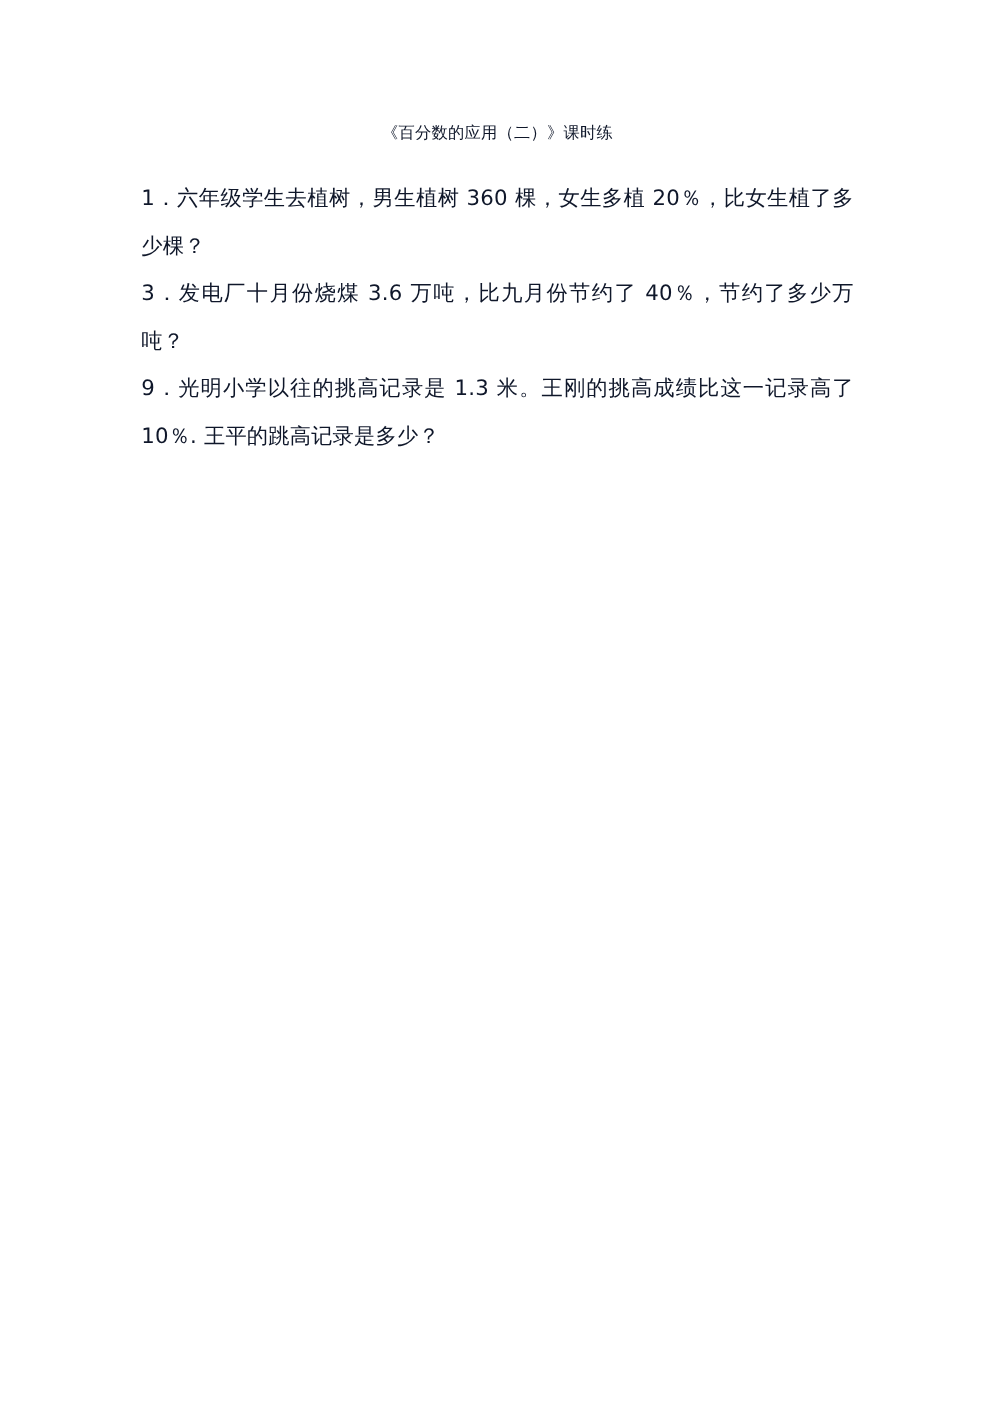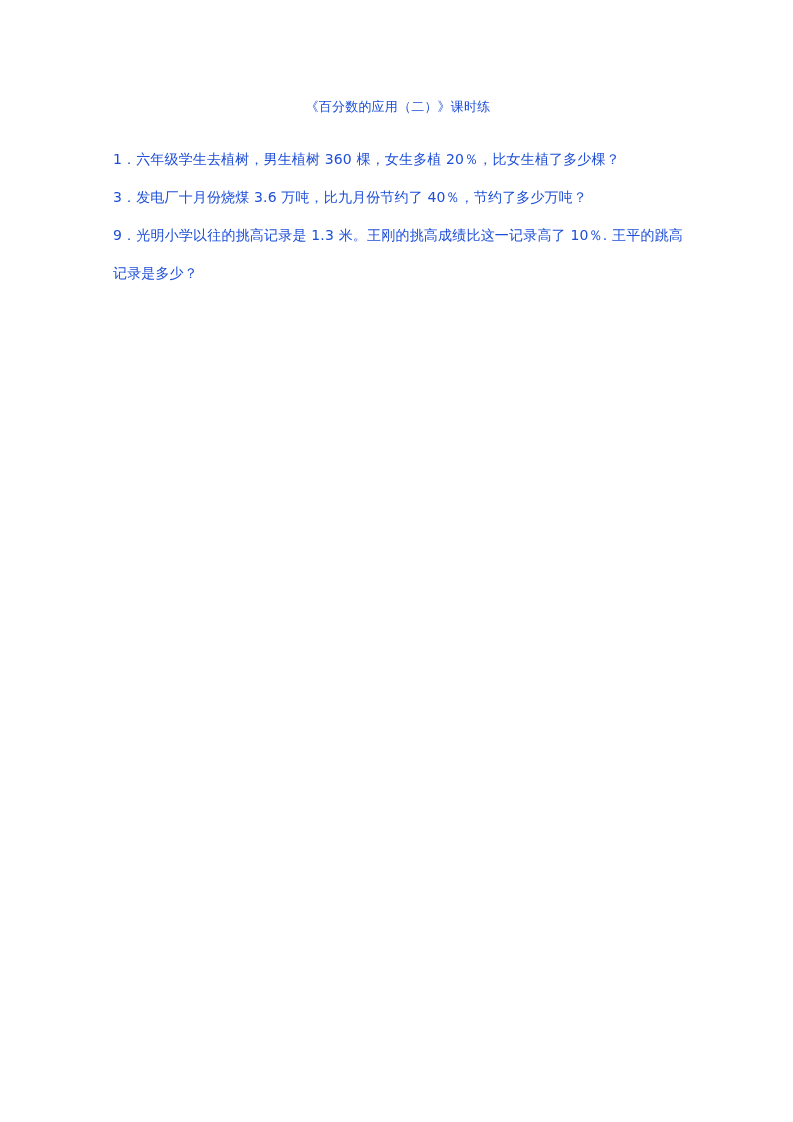--- a/index.html
+++ b/index.html
@@ -8,21 +8,21 @@
     background: #ffffff;
   }
   .page {
     position: relative;
     width: 793px;
     height: 1122px;
     background: #ffffff;
     margin: 0 auto;
     overflow: hidden;
     font-family: "DejaVu Sans", "Liberation Sans", sans-serif;
-    color: #1d4ed8;
+    color: #0f172a;
   }
   .content {
     position: absolute;
     left: 113px;
     top: 97px;
     width: 570px;
   }
   .doc-title {
     text-align: center;
     font-size: 13px;
@@ -30,21 +30,21 @@
     font-weight: normal;
     margin: 0 0 0 0;
     letter-spacing: 0.2px;
   }
   .q-list {
     margin: 0;
     padding: 0;
     list-style: none;
   }
   .q-item {
-    font-size: 14px;
+    font-size: 17px;
     line-height: 38px;
     text-align: justify;
     letter-spacing: 0.15px;
     margin: 0;
   }
   .q-item.first {
     margin-top: 23px;
   }
   .q-item.gap {
     margin-top: 22px;

